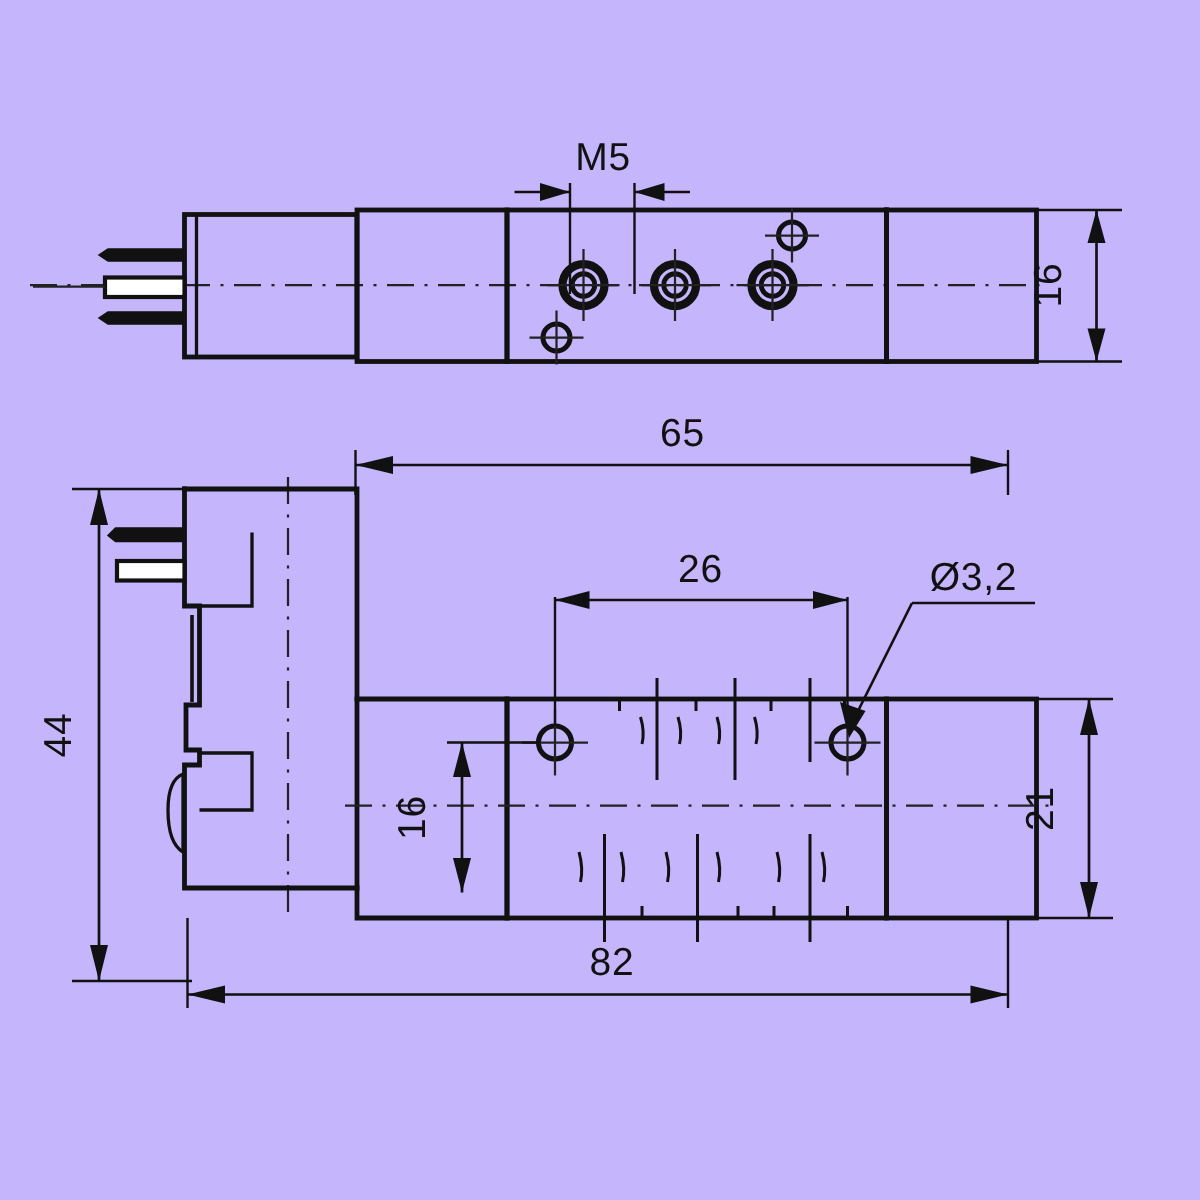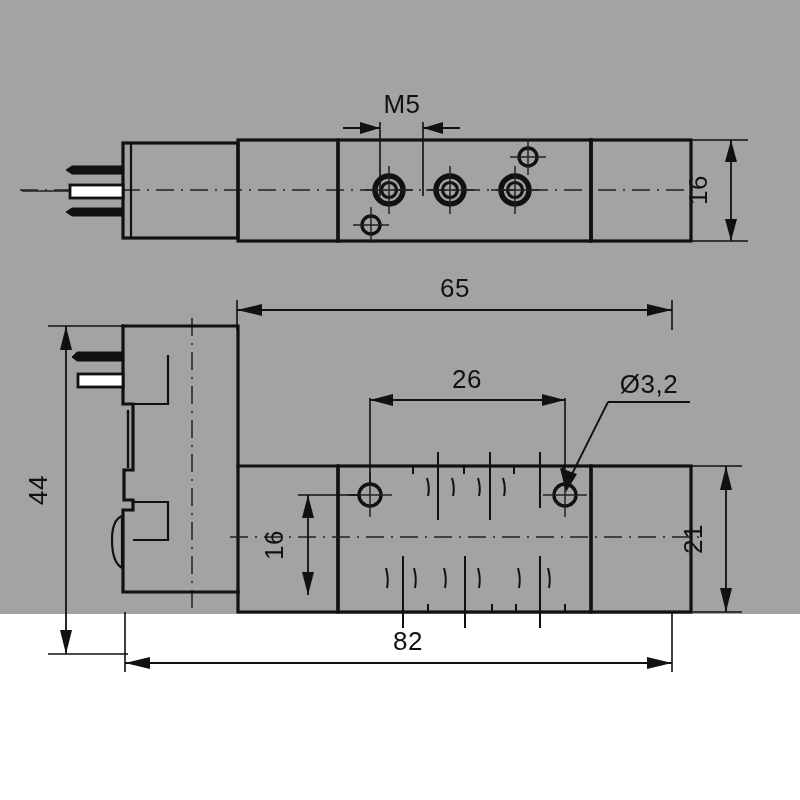--- a/index.html
+++ b/index.html
@@ -9,22 +9,22 @@
   }
   body {
     width: 800px;
     height: 800px;
     font-family: "Liberation Sans", sans-serif;
     overflow: hidden;
   }
   #drawing-root {
     position: relative;
     width: 800px;
-    height: 614px;
-    background: #a3a3a3;
+    height: 800px;
+    background: #c4b5fd;
   }
   svg#technical-drawing {
     display: block;
     width: 800px;
     height: 800px;
   }
   .dim-text {
     font-family: "Liberation Sans", sans-serif;
     font-size: 26px;
     fill: #111111;

